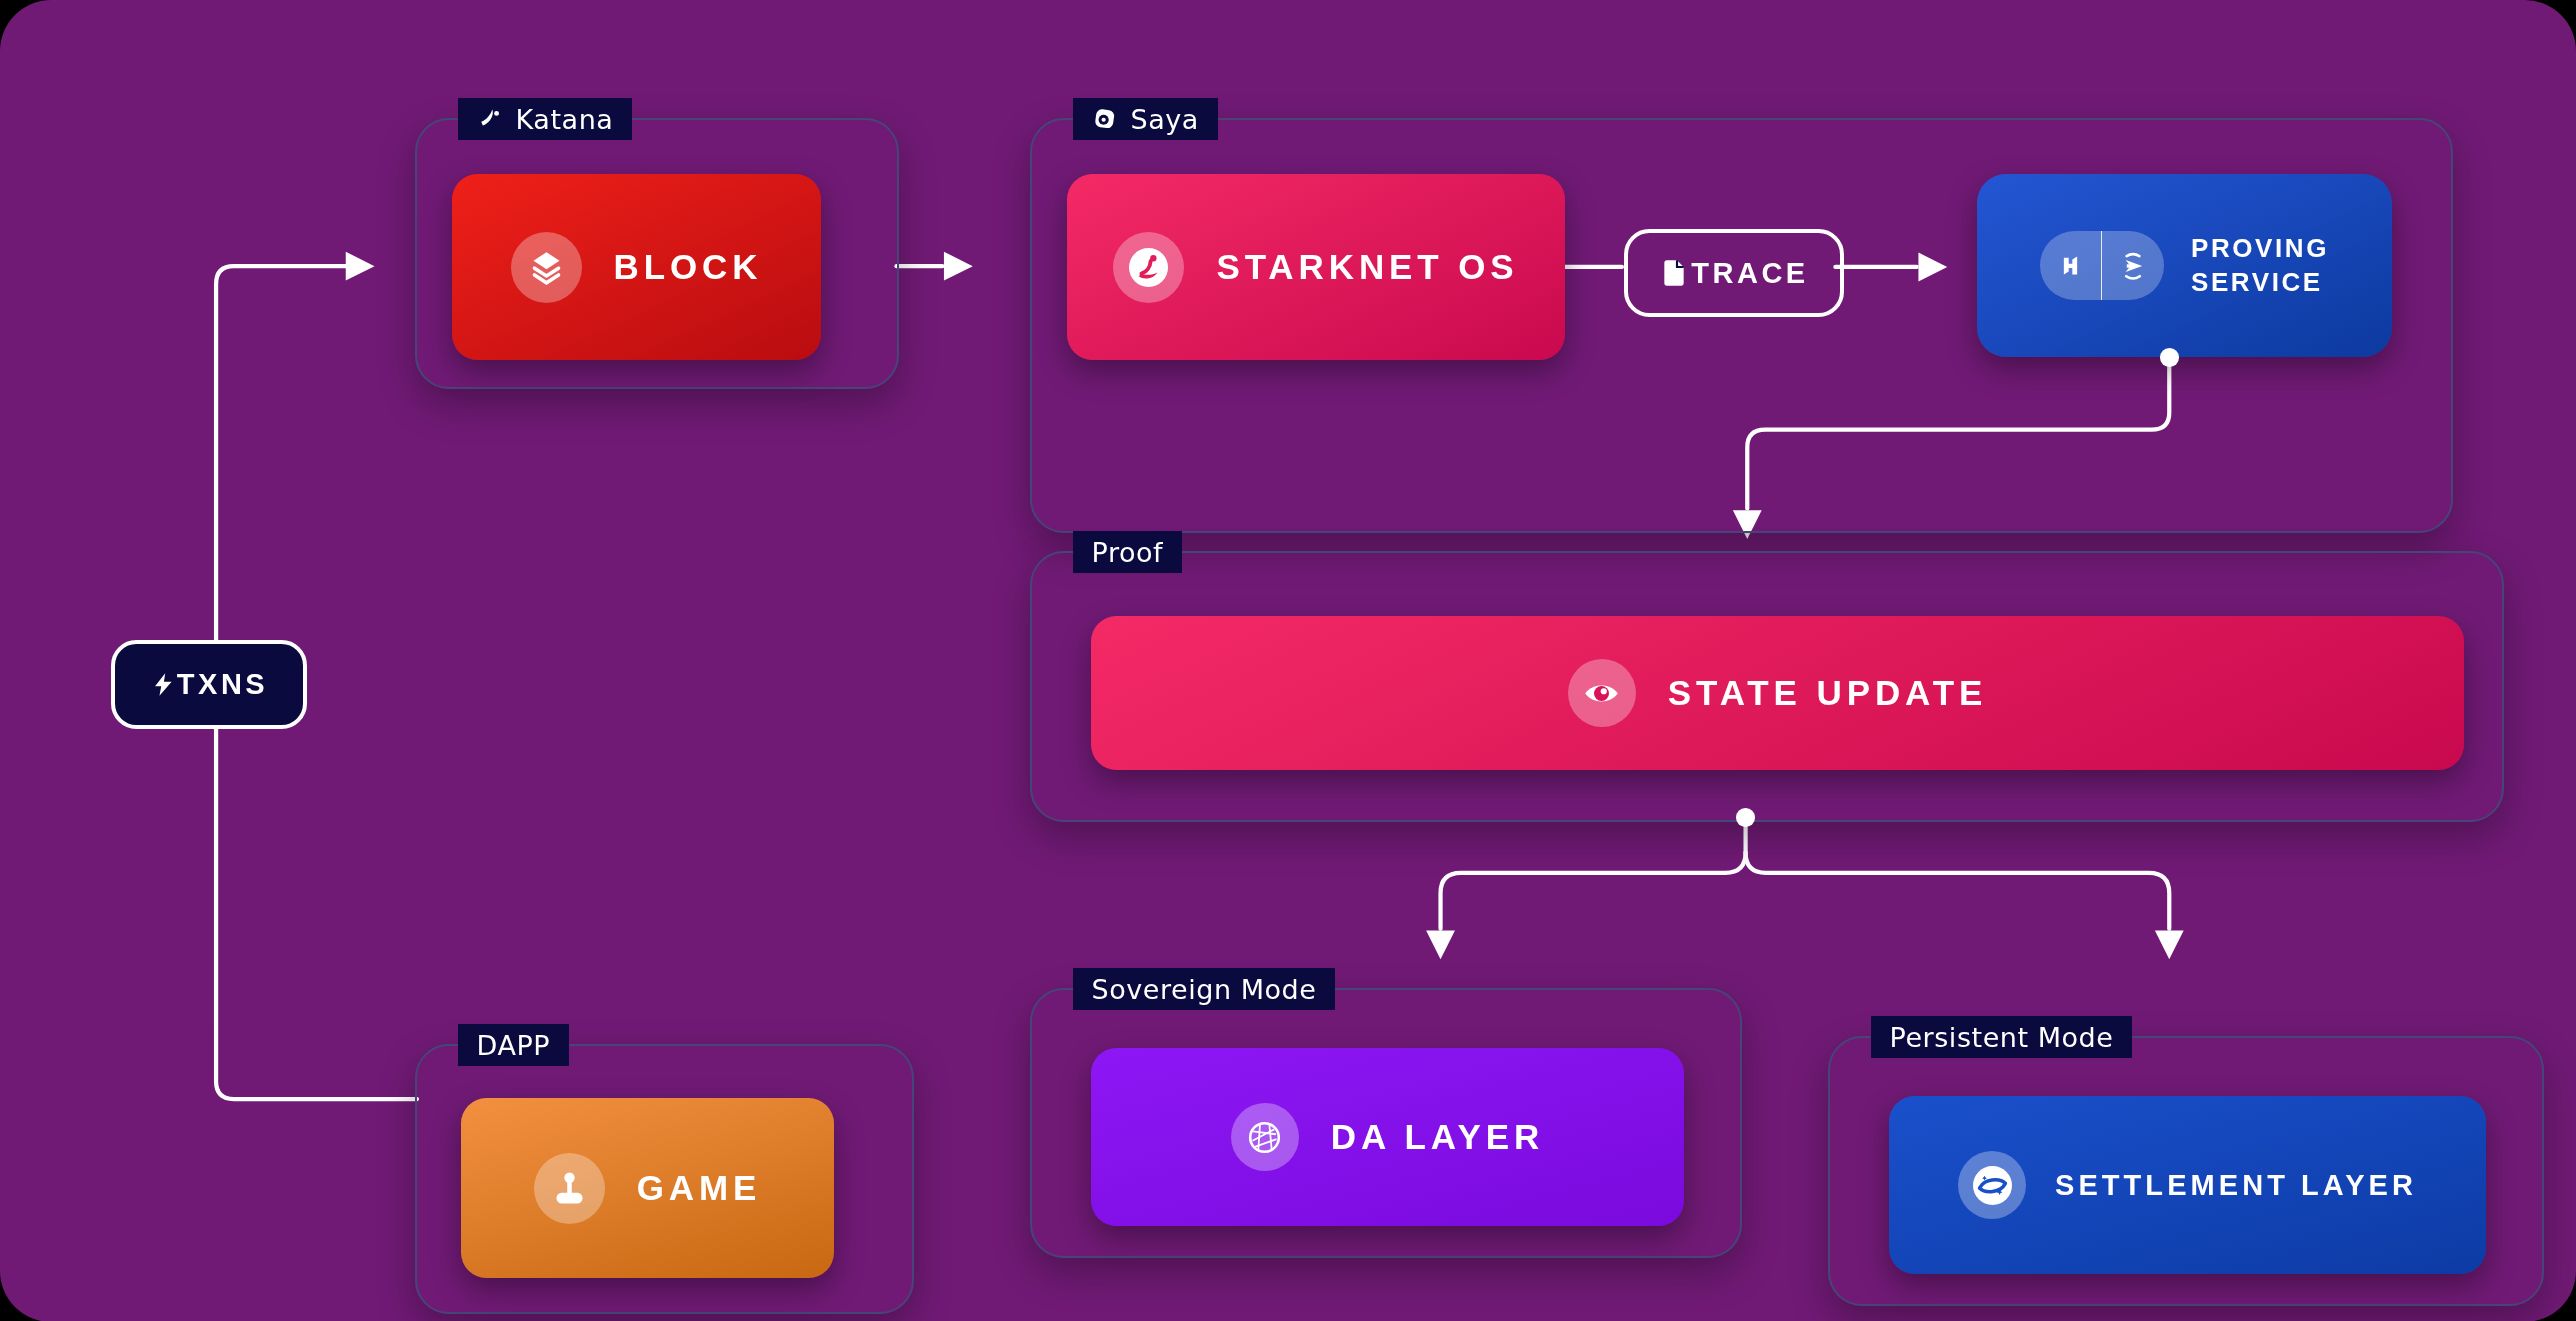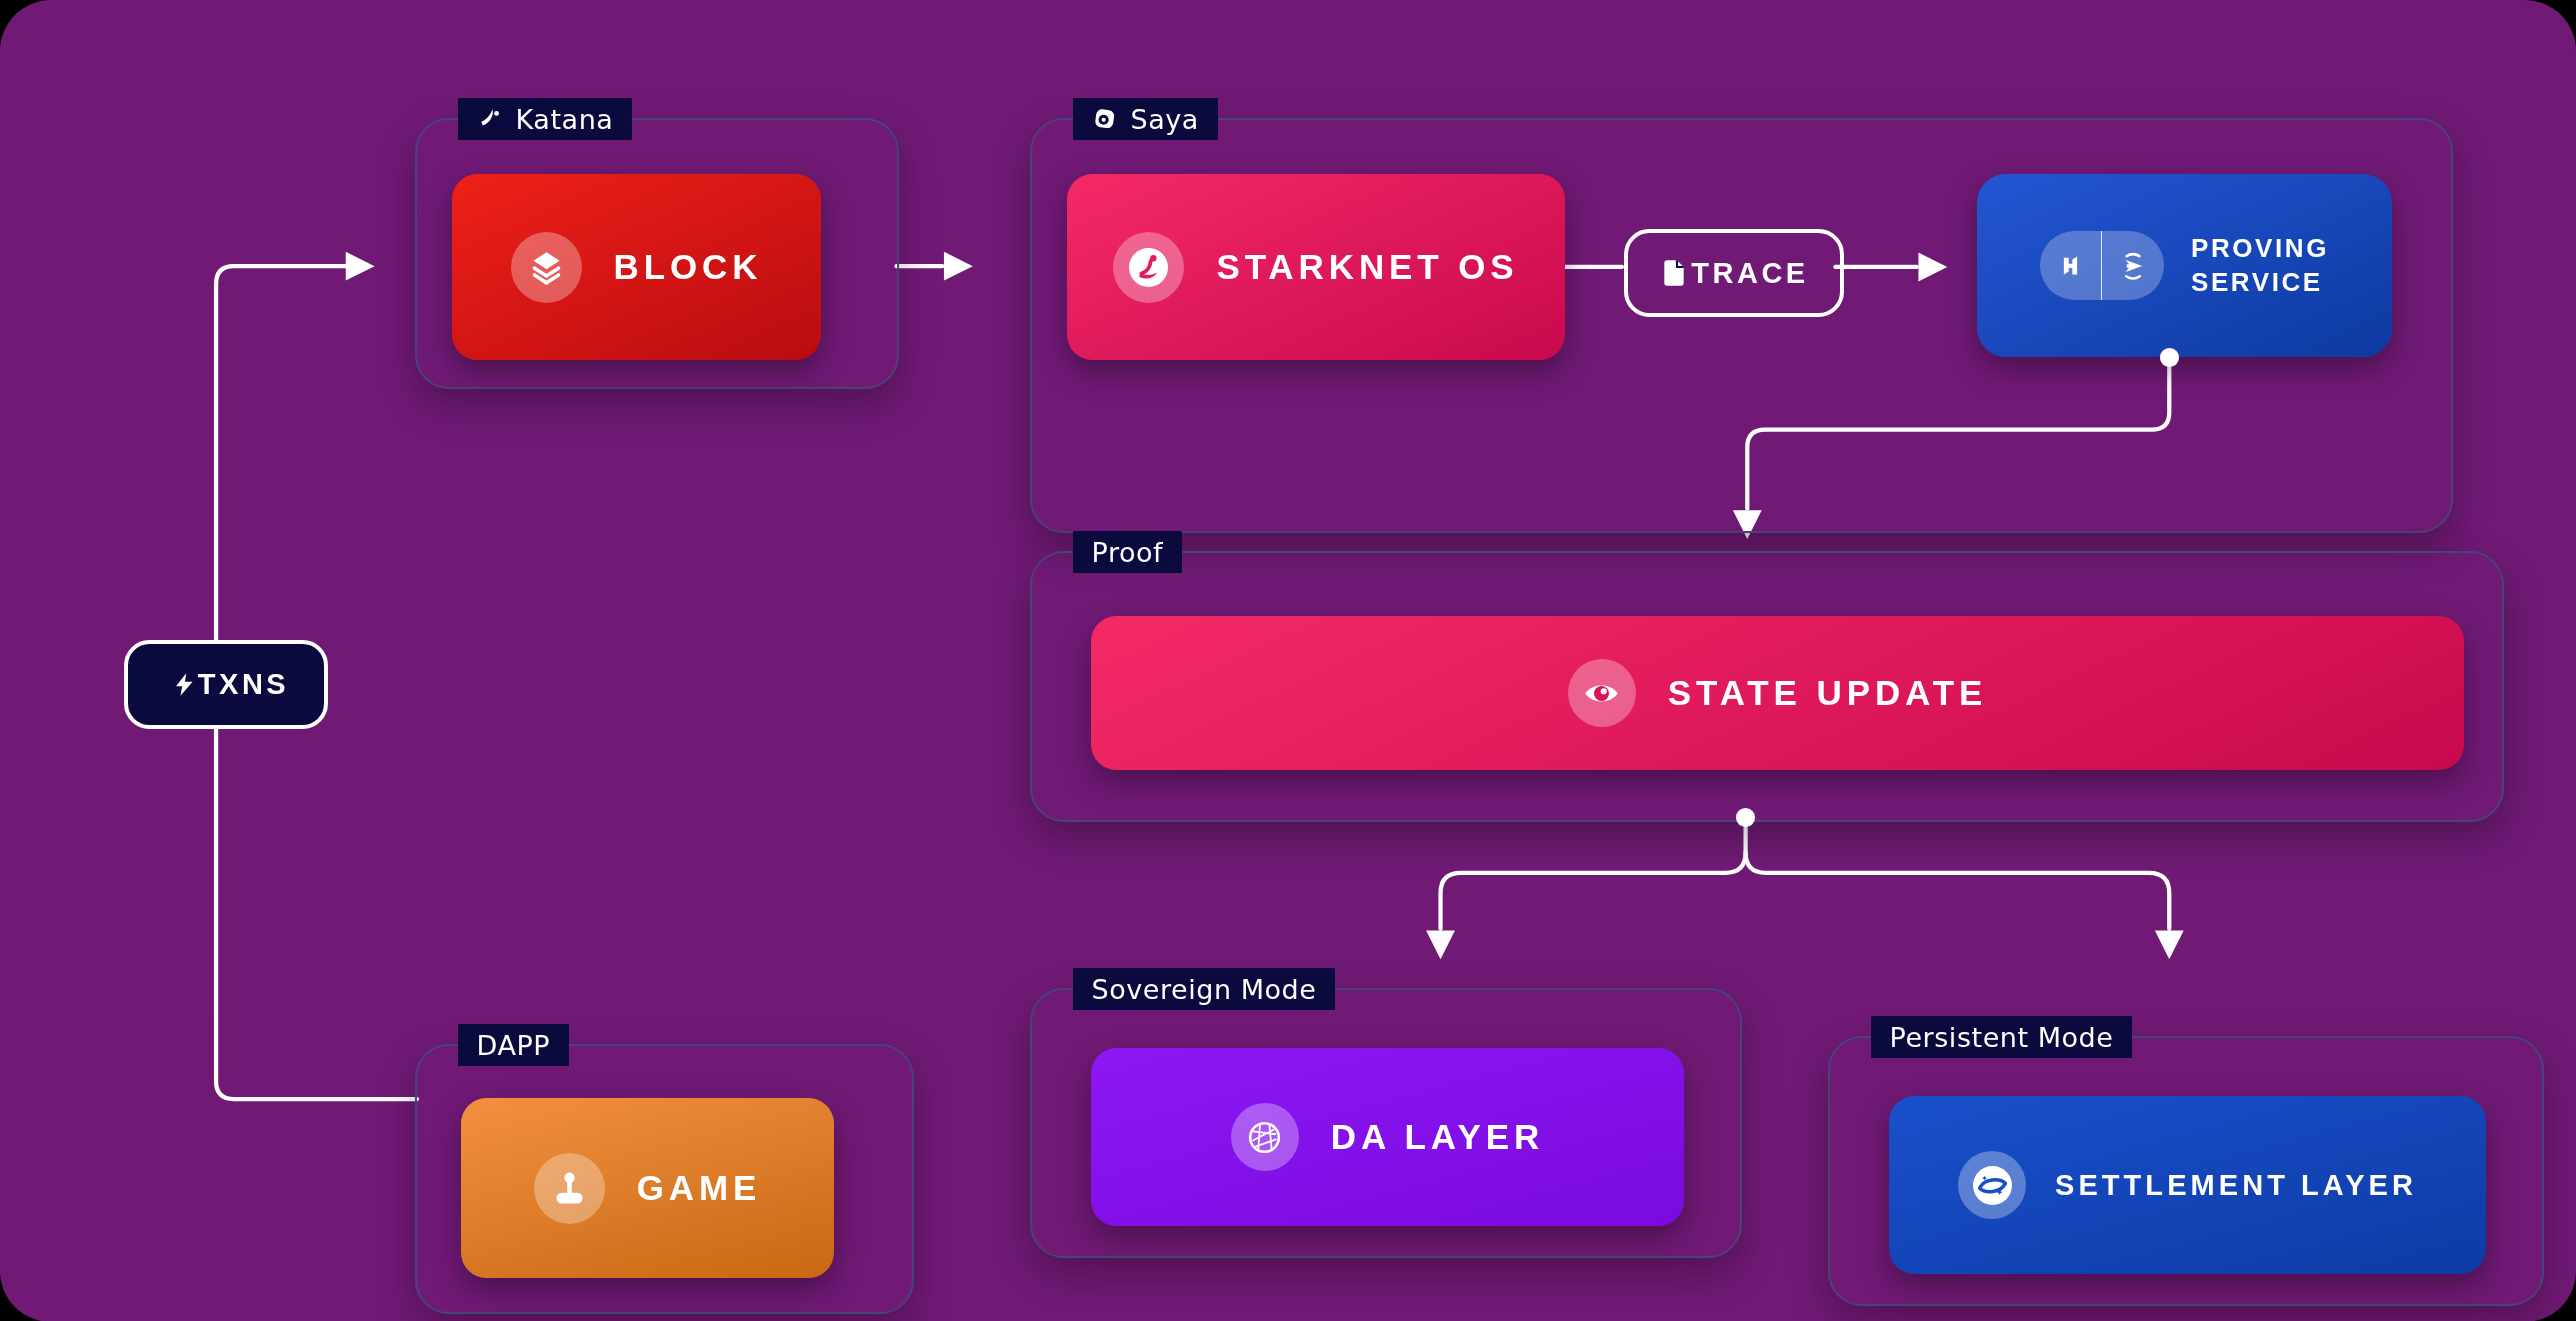--- a/index.html
+++ b/index.html
@@ -213,21 +213,21 @@
           <path d="M8 24 C13 14.5 30 13 36.5 19.5" stroke="#1750c8" stroke-width="4" fill="none" stroke-linecap="round"></path>
           <path d="M36 20.5 C31 30 14 31.5 7.5 25" stroke="#1750c8" stroke-width="4" fill="none" stroke-linecap="round"></path>
           <path d="M30 26.2 l1.1 2.2 2.2 1.1 -2.2 1.1 -1.1 2.2 -1.1 -2.2 -2.2 -1.1 2.2 -1.1 Z" fill="#1750c8"></path>
           <path d="M13 11 l0.9 1.8 1.8 0.9 -1.8 0.9 -0.9 1.8 -0.9 -1.8 -1.8 -0.9 1.8 -0.9 Z" fill="#1750c8"></path>
         </svg>
       </span>
       <span class="node-label" style="font-size:29px;">SETTLEMENT LAYER</span>
     </div>
   </div>
 
-  <div class="chip solid" style="left:124px;top:640px;width:188px;height:81px;padding-left:8px;">
+  <div class="chip solid" style="left:111px;top:640px;width:188px;height:81px;">
     <svg width="27" height="27" viewBox="0 0 24 24">
       <path d="M13.5 2 L4.5 13.6 H10 L8.4 22 L19.2 9.6 H12.4 Z" fill="#fff"></path>
     </svg>
     <span class="node-label">TXNS</span>
   </div>
 
   <div class="dot" style="left:2160px;top:348px;"></div>
   <div class="dot" style="left:1736px;top:808px;"></div>
 
 </div>

